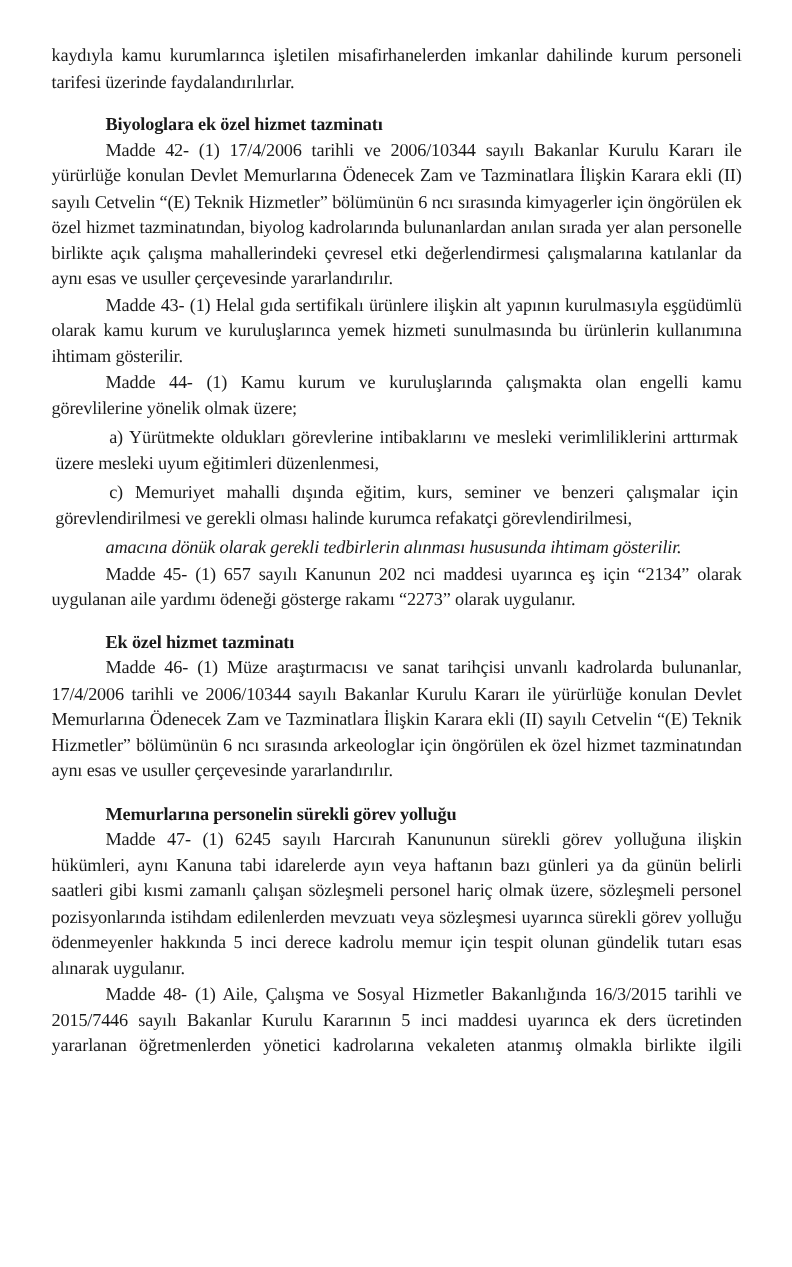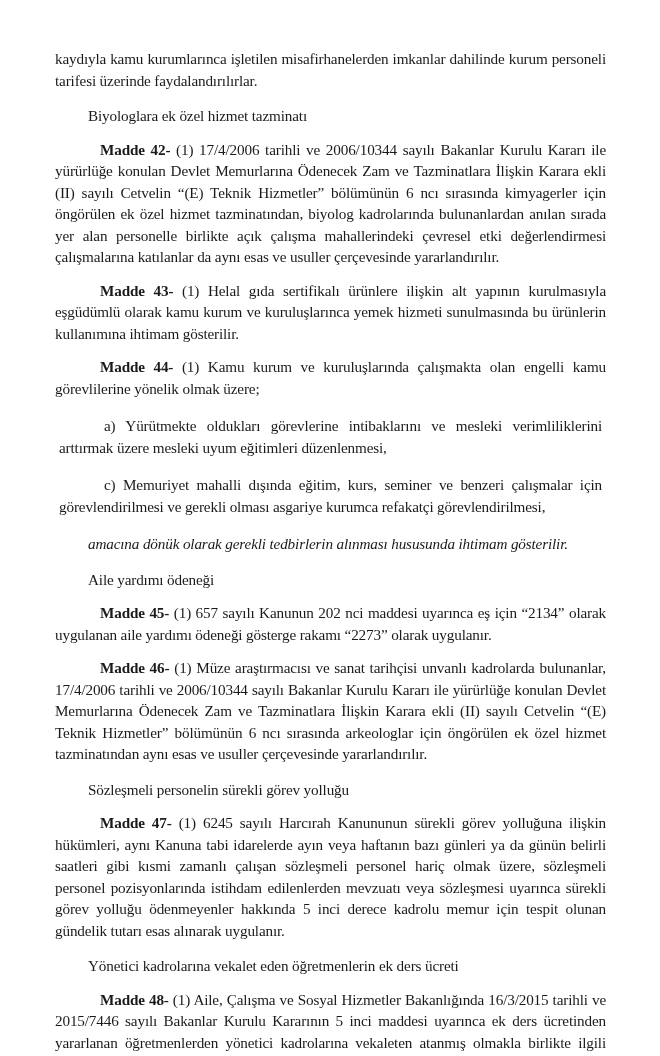--- a/index.html
+++ b/index.html
@@ -18,35 +18,35 @@
     .page {
       position: absolute;
       left: 43px;
       top: 36px;
       width: 575px;
       font-size: 15.2px;
       line-height: 21.5px;
       letter-spacing: -0.15px;
     }
     .p {
-      margin: 12px;
+      margin: 0;
       text-align: justify;
       text-align-last: left;
     }
     .p.just-last { text-align-last: justify; }
     .indent { text-indent: 45px; }
     .heading {
       margin: 0;
       padding-left: 45px;
-      font-weight: normal;
+      font-weight: bold;
       margin-top: 14px;
     }
-    .madde-label { font-weight: bold; }
+    .madde-label { font-weight: normal; }
     .sub {
-      margin: 16px;
+      margin: 3px;
       text-align: justify;
       text-indent: 45px;
     }
     .closing {
       margin: 0;
       padding-left: 45px;
       font-style: italic;
     }
   </style>
 </head>
@@ -61,36 +61,35 @@
     <p class="p indent"><span class="madde-label">Madde 42-</span><span> (1) 17/4/2006 tarihli ve 2006/10344 sayılı Bakanlar Kurulu Kararı ile yürürlüğe konulan Devlet Memurlarına Ödenecek Zam ve Tazminatlara İlişkin Karara ekli (II) sayılı Cetvelin “(E) Teknik Hizmetler” bölümünün 6 ncı sırasında kimyagerler için öngörülen ek özel hizmet tazminatından, biyolog kadrolarında bulunanlardan anılan sırada yer alan personelle birlikte açık çalışma mahallerindeki çevresel etki değerlendirmesi çalışmalarına katılanlar da aynı esas ve usuller çerçevesinde yararlandırılır.</span></p>
   </section>
 
   <section>
     <p class="p indent"><span class="madde-label">Madde 43-</span><span> (1) Helal gıda sertifikalı ürünlere ilişkin alt yapının kurulmasıyla eşgüdümlü olarak kamu kurum ve kuruluşlarınca yemek hizmeti sunulmasında bu ürünlerin kullanımına ihtimam gösterilir.</span></p>
   </section>
 
   <section>
     <p class="p indent"><span class="madde-label">Madde 44-</span><span> (1) Kamu kurum ve kuruluşlarında çalışmakta olan engelli kamu görevlilerine yönelik olmak üzere;</span></p>
     <p class="sub">a) Yürütmekte oldukları görevlerine intibaklarını ve mesleki verimliliklerini arttırmak üzere mesleki uyum eğitimleri düzenlenmesi,</p>
-    <p class="sub">c) Memuriyet mahalli dışında eğitim, kurs, seminer ve benzeri çalışmalar için görevlendirilmesi ve gerekli olması asgariye kurumca refakatçi görevlendirilmesi,</p>
+    <p class="sub">c) Memuriyet mahalli dışında eğitim, kurs, seminer ve benzeri çalışmalar için görevlendirilmesi ve gerekli olması halinde kurumca refakatçi görevlendirilmesi,</p>
     <p class="closing">amacına dönük olarak gerekli tedbirlerin alınması hususunda ihtimam gösterilir.</p>
   </section>
 
   <section>
-    <p class="heading">Aile yardımı ödeneği</p>
     <p class="p indent"><span class="madde-label">Madde 45-</span><span> (1) 657 sayılı Kanunun 202 nci maddesi uyarınca eş için “2134” olarak uygulanan aile yardımı ödeneği gösterge rakamı “2273” olarak uygulanır.</span></p>
   </section>
 
   <section>
+    <p class="heading">Ek özel hizmet tazminatı</p>
     <p class="p indent"><span class="madde-label">Madde 46-</span><span> (1) Müze araştırmacısı ve sanat tarihçisi unvanlı kadrolarda bulunanlar, 17/4/2006 tarihli ve 2006/10344 sayılı Bakanlar Kurulu Kararı ile yürürlüğe konulan Devlet Memurlarına Ödenecek Zam ve Tazminatlara İlişkin Karara ekli (II) sayılı Cetvelin “(E) Teknik Hizmetler” bölümünün 6 ncı sırasında arkeologlar için öngörülen ek özel hizmet tazminatından aynı esas ve usuller çerçevesinde yararlandırılır.</span></p>
   </section>
 
   <section>
-    <p class="heading">Sözleşmeli personelin sürekli görev yolluğu</p>
+    <p class="heading">Memurlarına personelin sürekli görev yolluğu</p>
     <p class="p indent"><span class="madde-label">Madde 47-</span><span> (1) 6245 sayılı Harcırah Kanununun sürekli görev yolluğuna ilişkin hükümleri, aynı Kanuna tabi idarelerde ayın veya haftanın bazı günleri ya da günün belirli saatleri gibi kısmi zamanlı çalışan sözleşmeli personel hariç olmak üzere, sözleşmeli personel pozisyonlarında istihdam edilenlerden mevzuatı veya sözleşmesi uyarınca sürekli görev yolluğu ödenmeyenler hakkında 5 inci derece kadrolu memur için tespit olunan gündelik tutarı esas alınarak uygulanır.</span></p>
   </section>
 
   <section>
-    <p class="heading">Yönetici kadrolarına vekalet eden öğretmenlerin ek ders ücreti</p>
     <p class="p indent just-last"><span class="madde-label">Madde 48-</span><span> (1) Aile, Çalışma ve Sosyal Hizmetler Bakanlığında 16/3/2015 tarihli ve 2015/7446 sayılı Bakanlar Kurulu Kararının 5 inci maddesi uyarınca ek ders ücretinden yararlanan öğretmenlerden yönetici kadrolarına vekaleten atanmış olmakla birlikte ilgili</span></p>
   </section>
 
 </div>
 
 </body></html>

